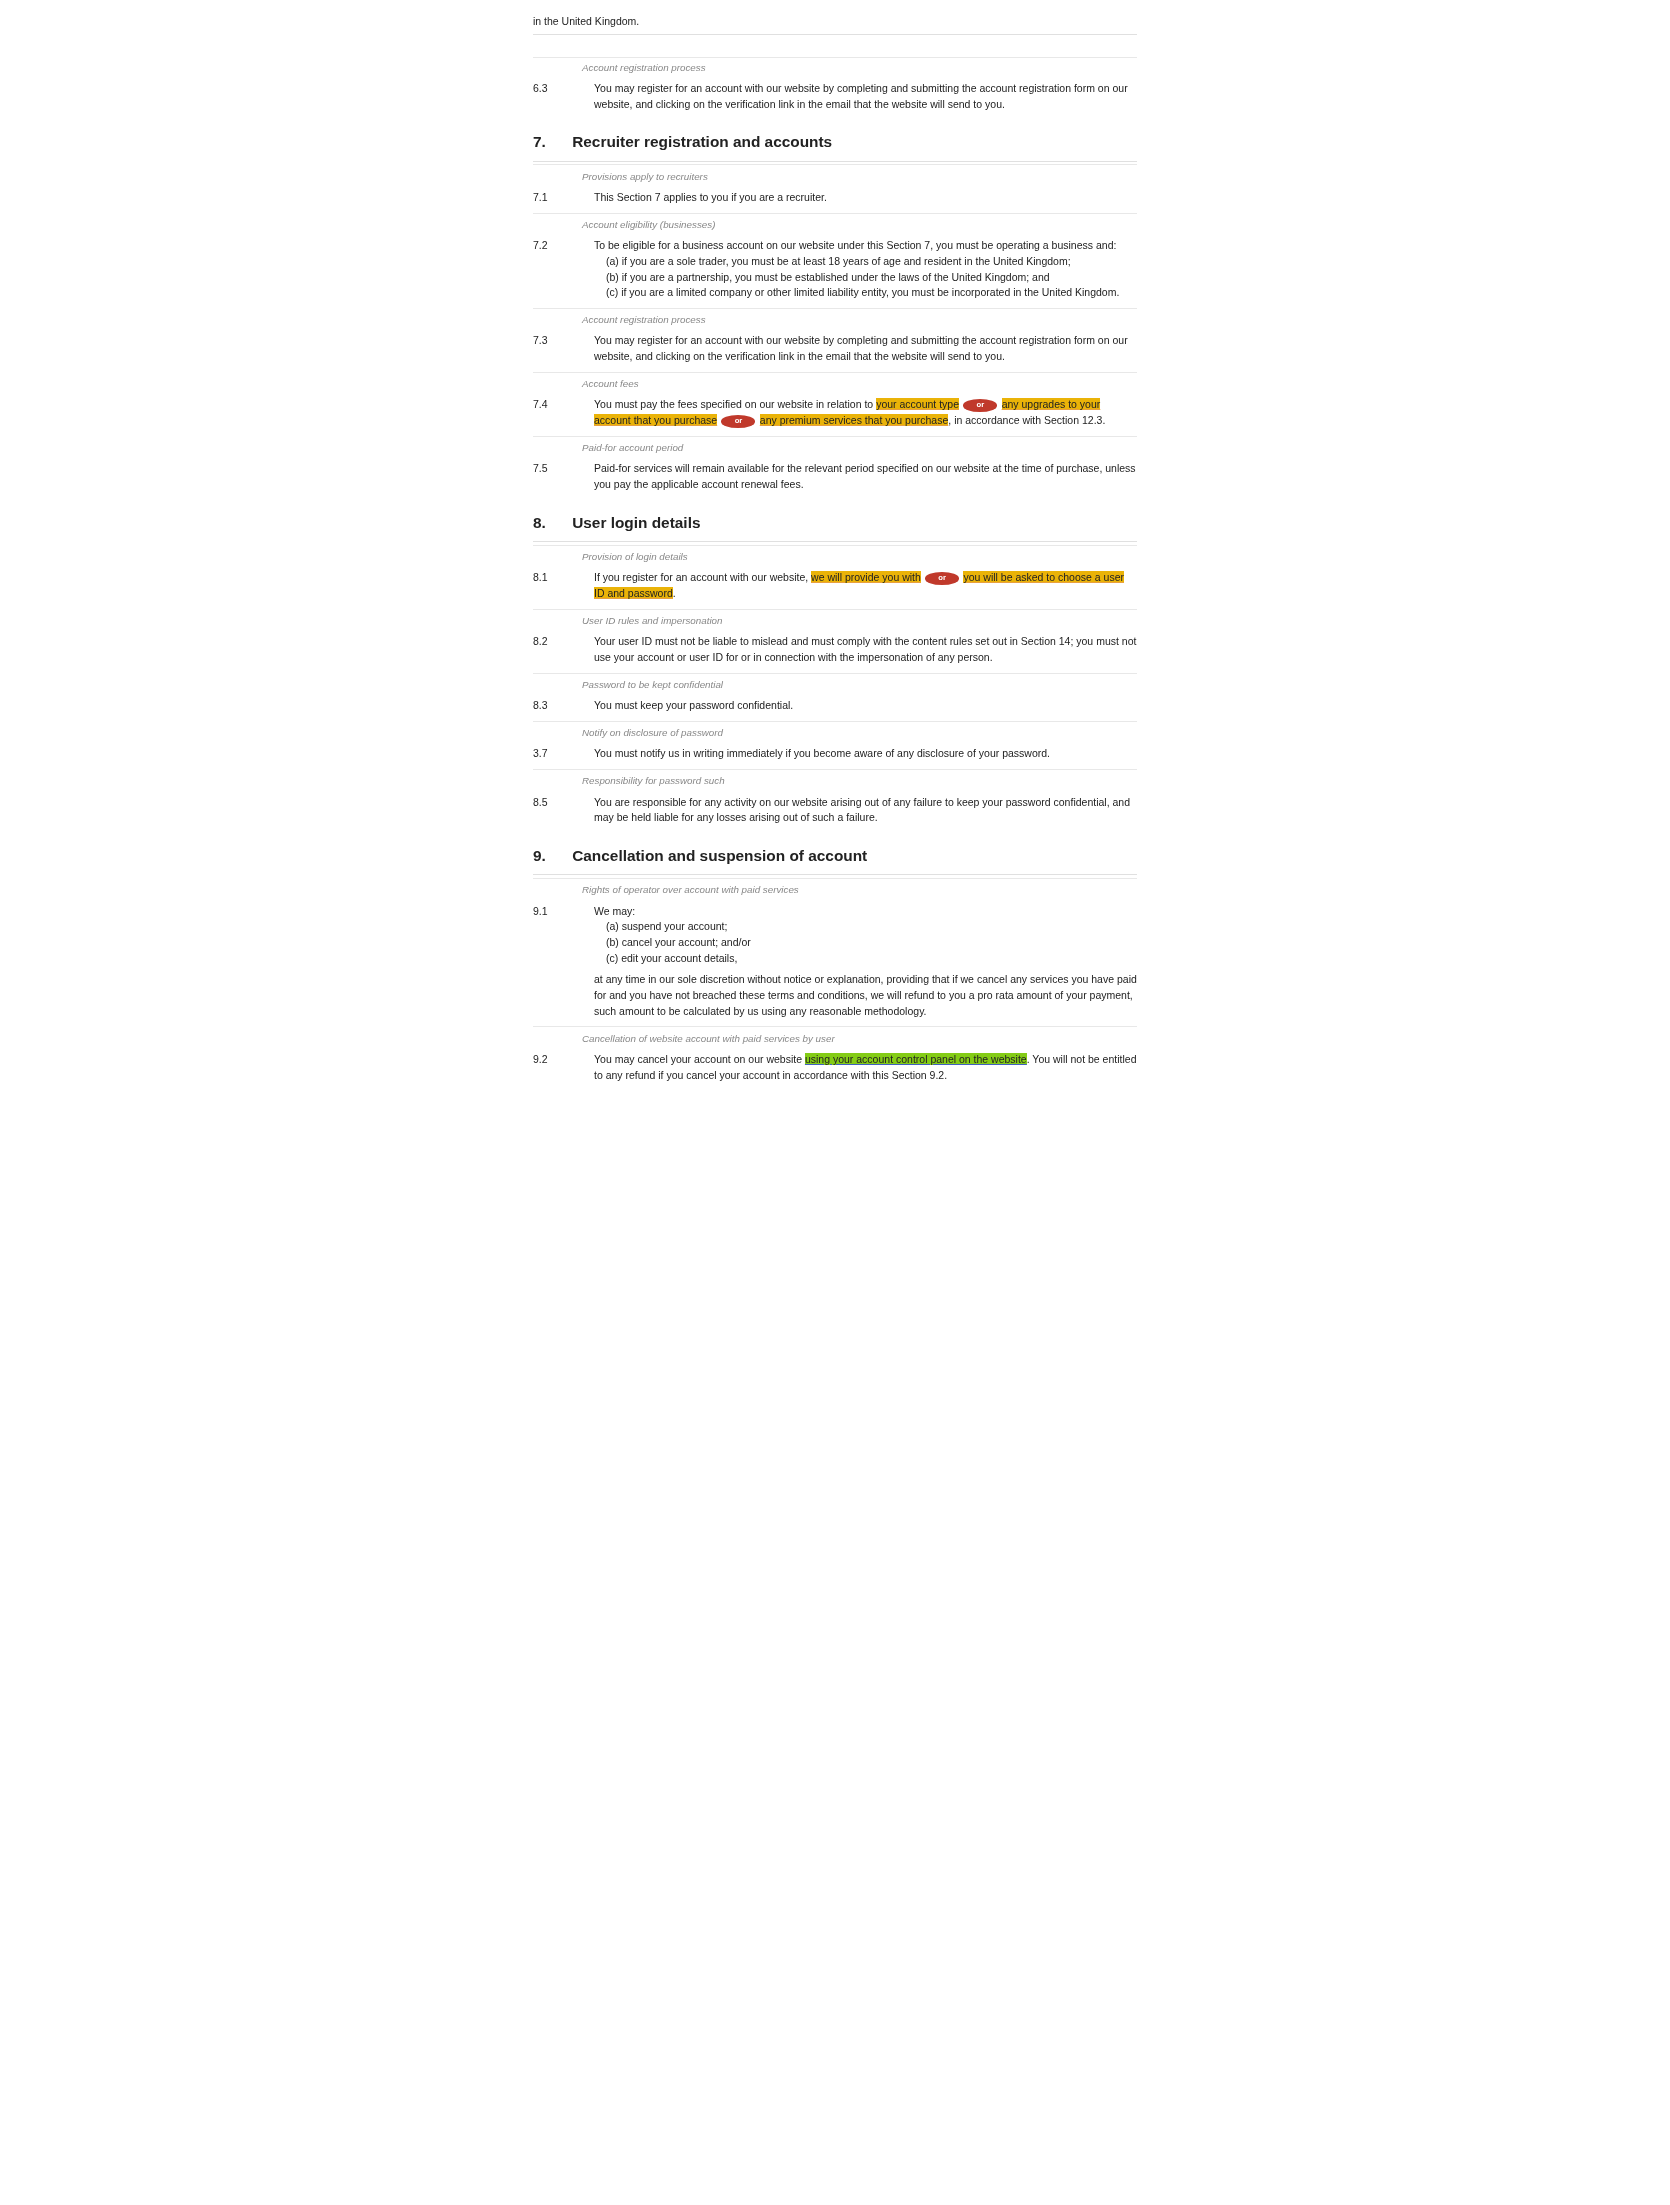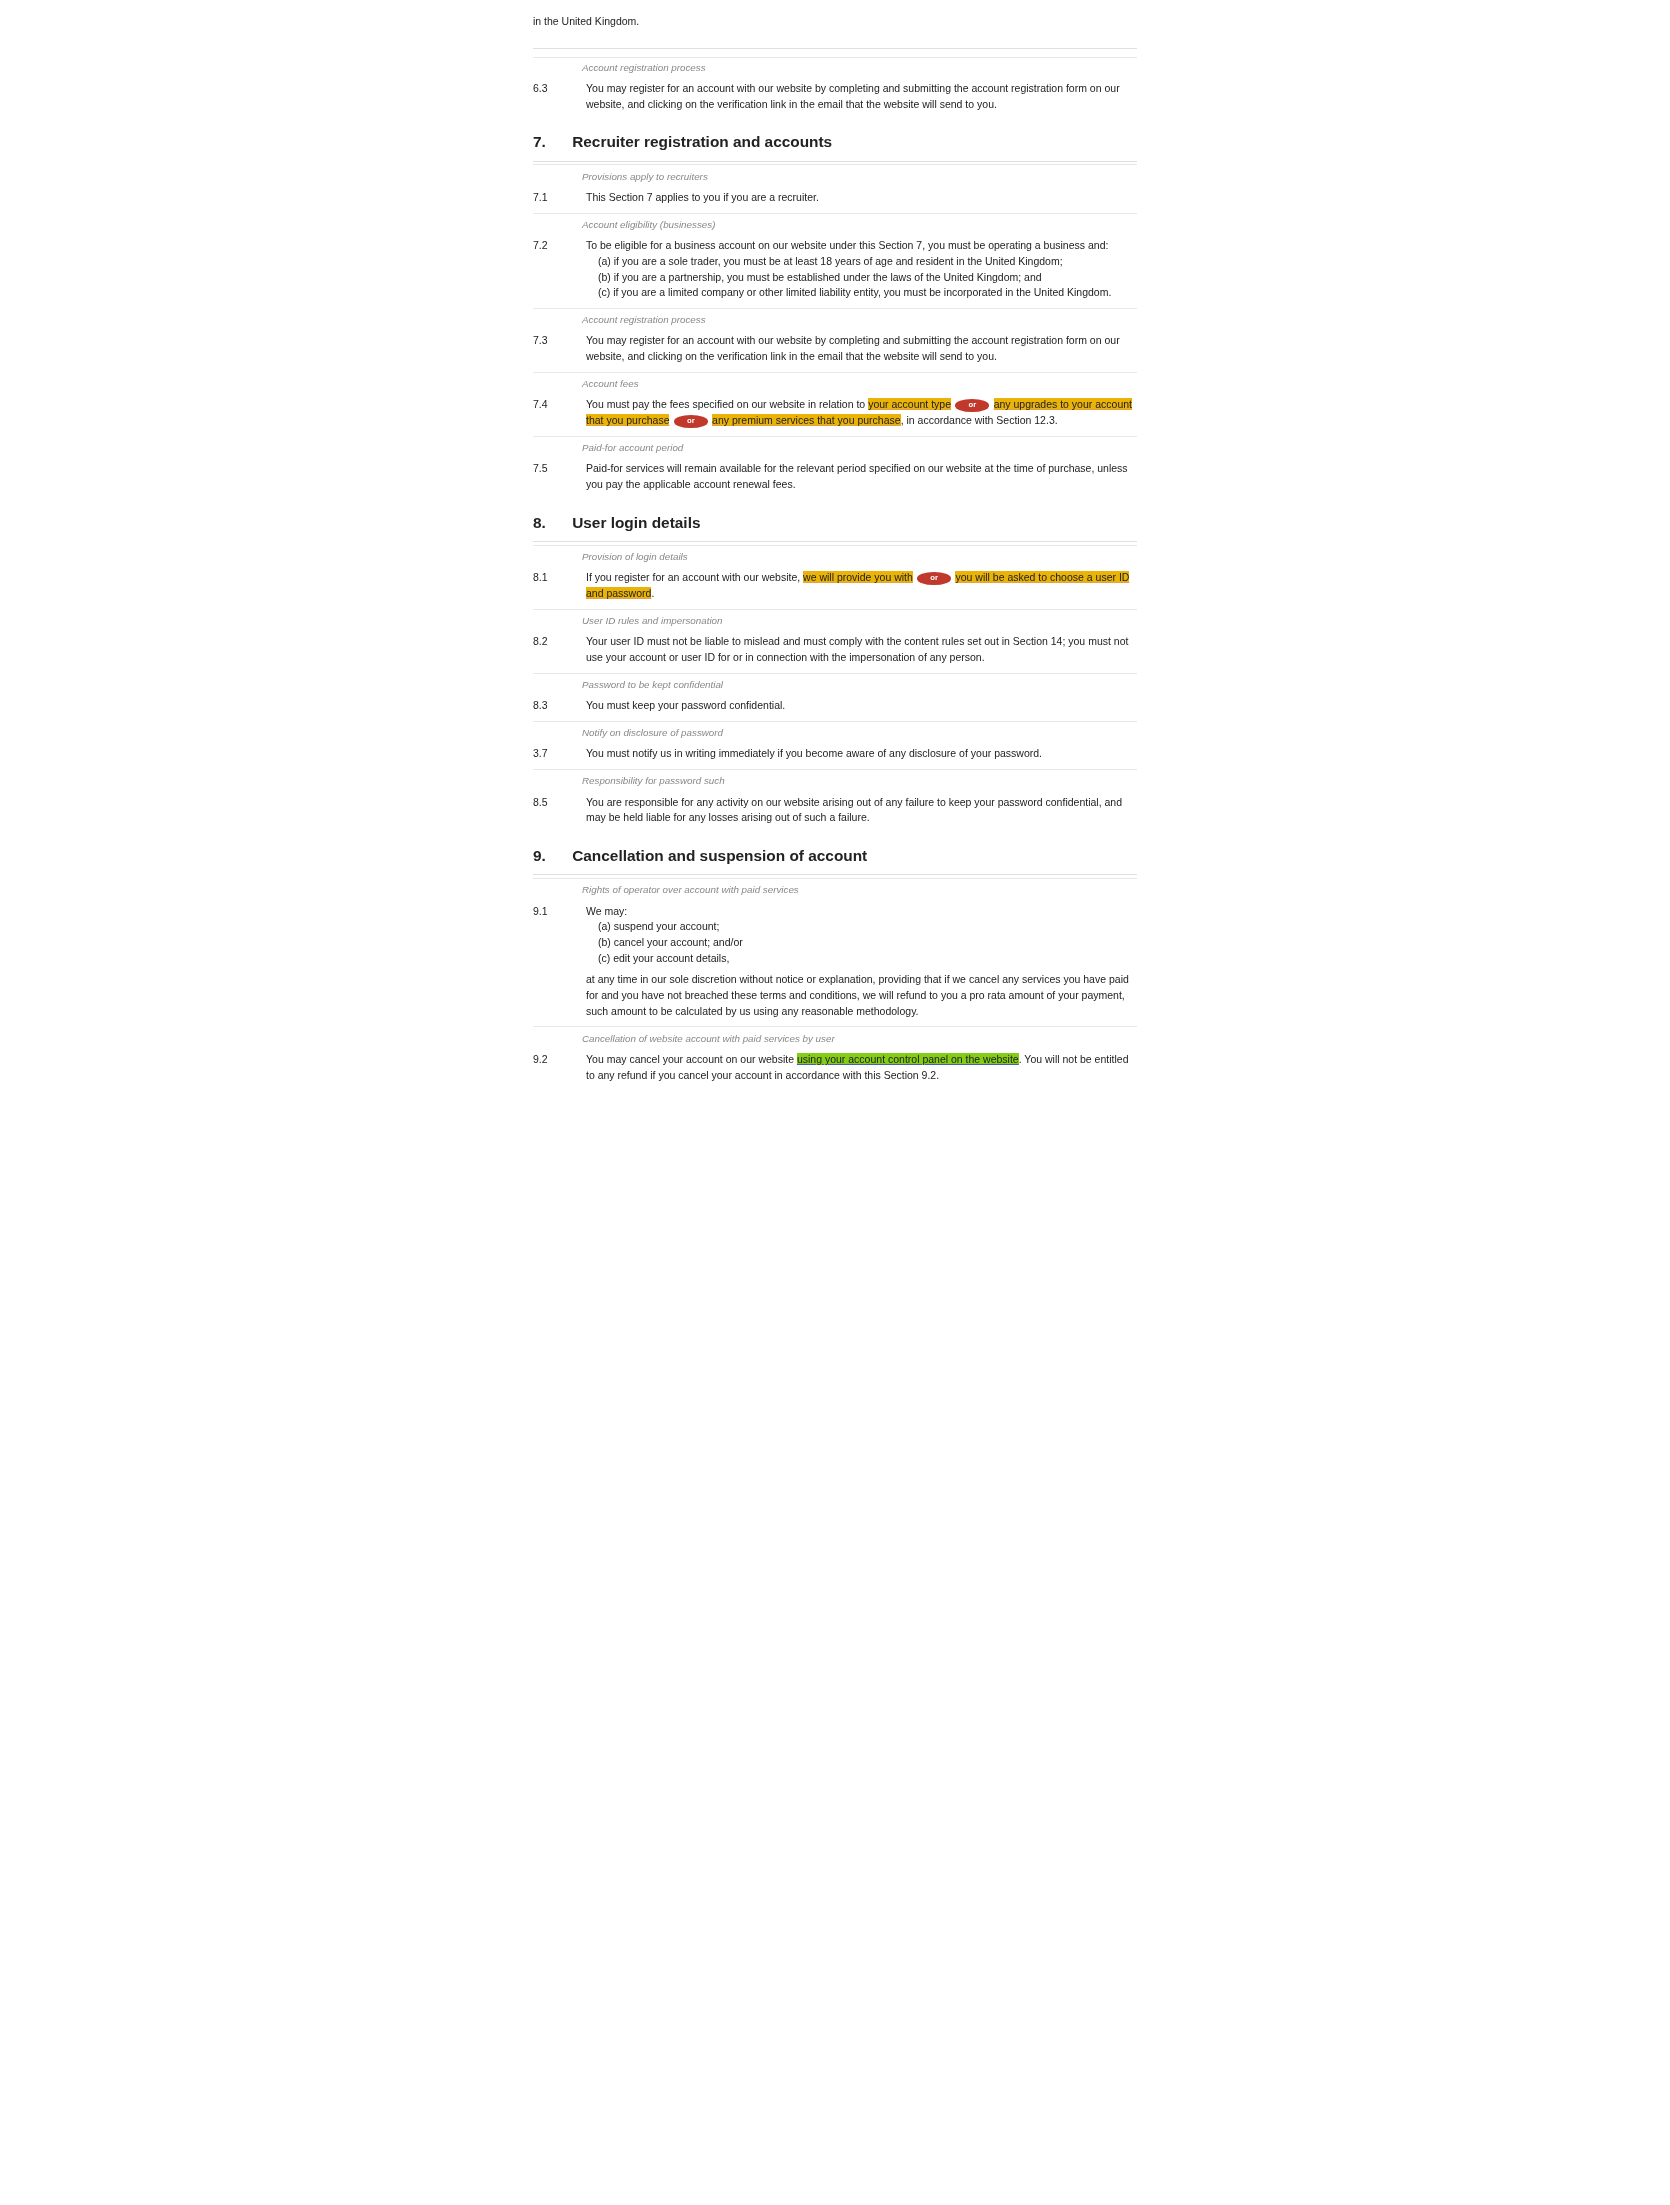--- a/index.html
+++ b/index.html
@@ -31,21 +31,21 @@
       min-width: 28px;
       color: #222;
     }
     .section-title {
       font-size: 15.4px;
       font-weight: bold;
       color: #222;
     }
     .subsection {
       display: flex;
-      gap: 4px;
+      gap: 12px;
       margin-bottom: 1.4px;
     }
     .subsection-number {
       min-width: 49px;
       padding-top: 4.2px;
       font-size: 10.5px;
       color: #222;
     }
     .subsection-content {
       flex: 1;
@@ -84,22 +84,22 @@
       line-height: 12.6px;
       margin: 0 1.4px;
       vertical-align: middle;
     }
     .list-item {
       margin-left: 12px;
     }
     .top-note {
       font-size: 10.5px;
       color: #222;
-      margin-bottom: 8px;
-      padding-bottom: 18px;
+      margin-bottom: 22px;
+      padding-bottom: 4px;
       border-bottom: 0.7px solid #e0e0e0;
     }
     .reg-note {
       font-style: italic;
       color: #888;
       font-size: 9.8px;
       padding: 2.8px 0 1.4px 49px;
       border-top: 0.7px solid #e8e8e8;
       margin-top: 2.8px;
     }

